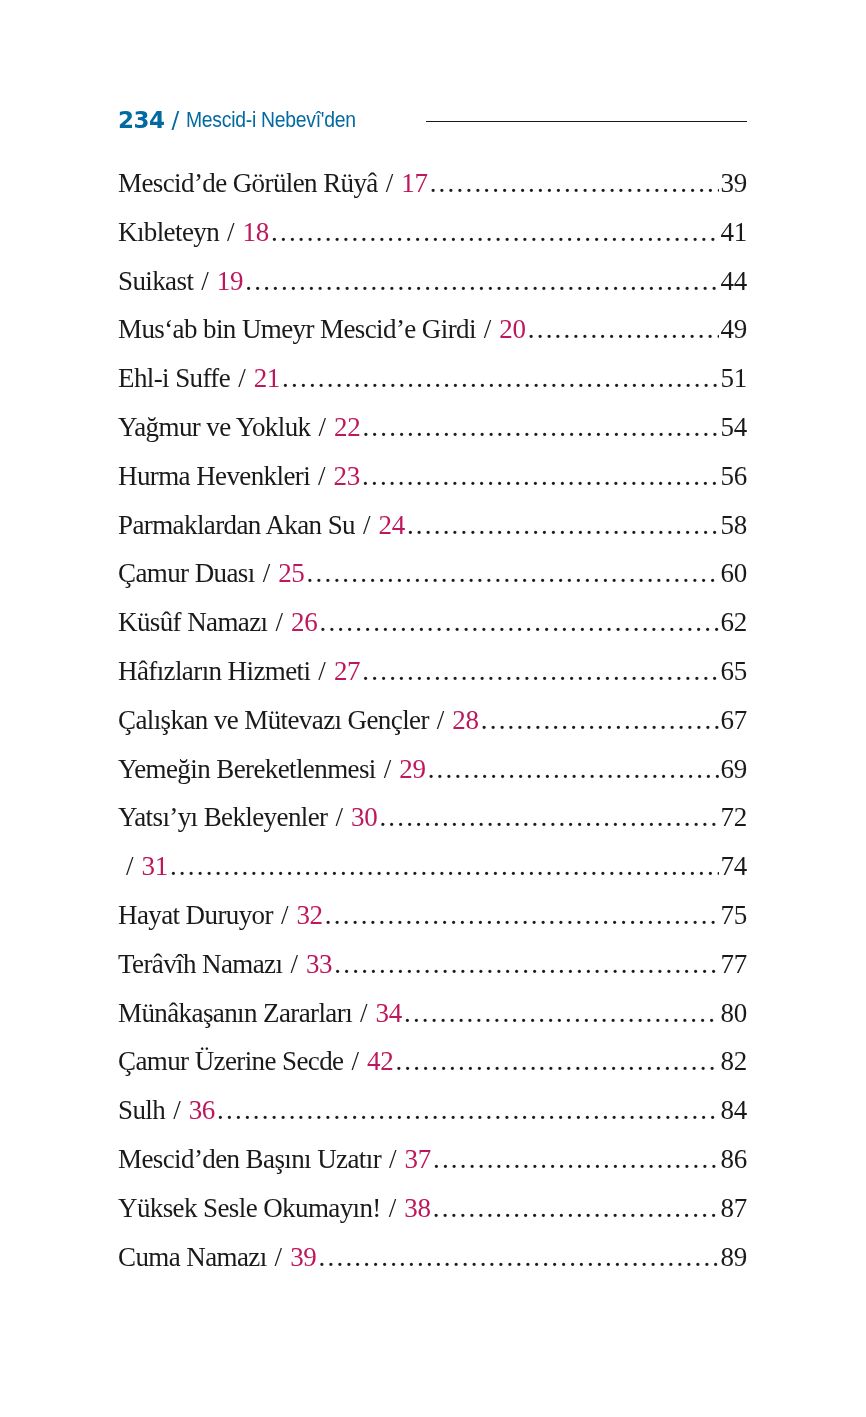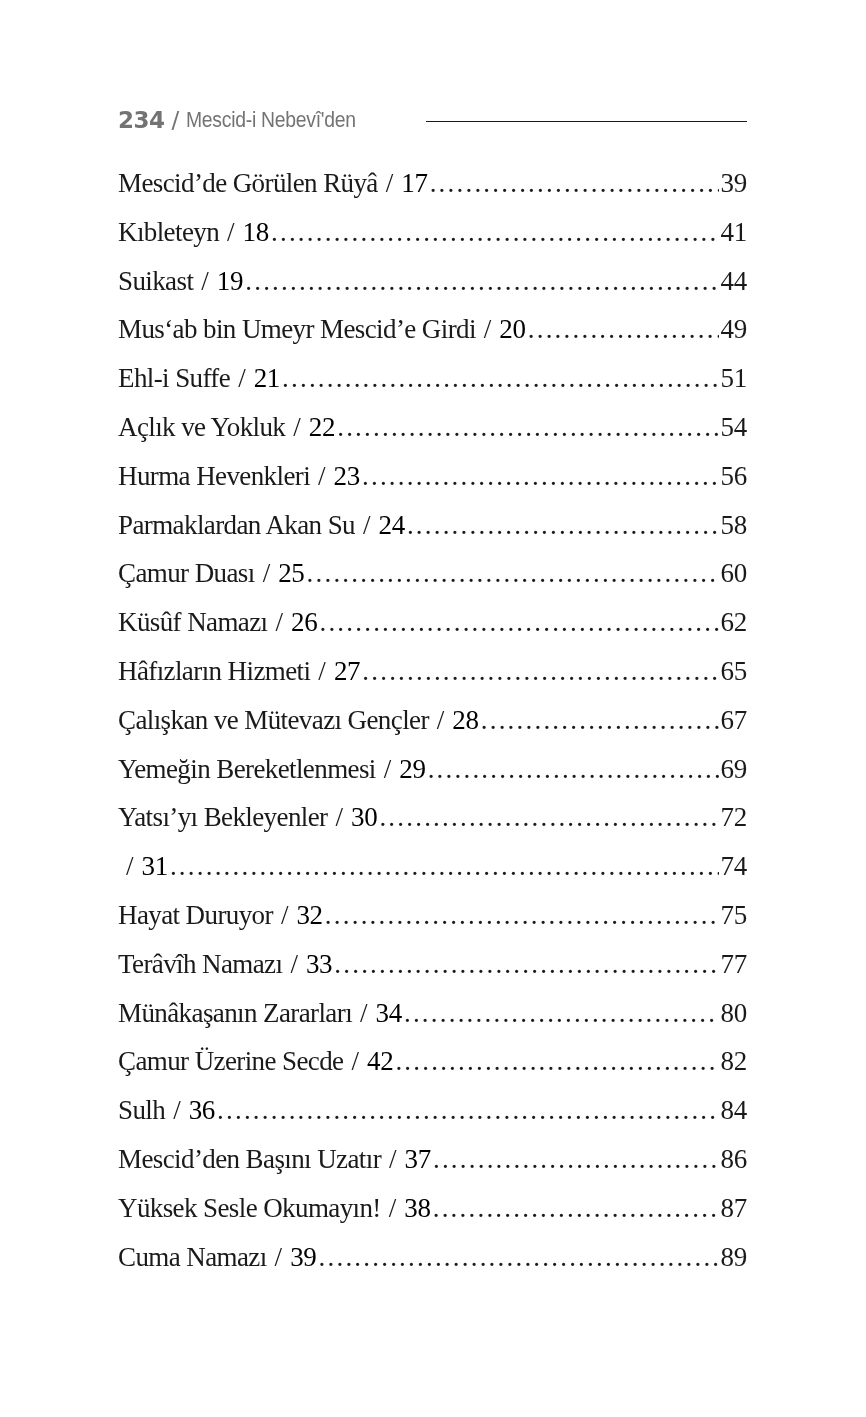--- a/index.html
+++ b/index.html
@@ -21,21 +21,21 @@
     }
     .running-head {
       position: absolute;
       top: 104px;
       left: 0;
       width: 629px;
       height: 32px;
       display: flex;
       align-items: center;
       font-family: "DejaVu Sans", sans-serif;
-      color: #737373;
+      color: #0369a1;
     }
     .running-head .page-num {
       font-weight: bold;
       font-size: 23px;
       letter-spacing: -0.5px;
     }
     .running-head .sep {
       font-size: 23px;
       margin: 0 7px 0 7px;
       font-weight: normal;
@@ -78,21 +78,21 @@
       overflow: hidden;
     }
     .toc-row .title {
       letter-spacing: -0.6px;
       transform-origin: left;
     }
     .toc-row .slash {
       margin: 0 8px 0 8px;
     }
     .toc-row .chapter {
-      color: #000000;
+      color: #be185d;
       letter-spacing: -0.3px;
     }
     .toc-row .leader {
       flex: 1;
       overflow: hidden;
       margin: 0 2px 0 2px;
       letter-spacing: 2.2px;
       color: #1a1a1a;
     }
     .toc-row .leader::after {
@@ -144,21 +144,21 @@
         <span class="pg">49</span>
       </li>
       <li class="toc-row">
         <span class="title">Ehl-i Suffe</span>
         <span class="slash">/</span>
         <span class="chapter">21</span>
         <span class="leader"></span>
         <span class="pg">51</span>
       </li>
       <li class="toc-row">
-        <span class="title">Açlık ve Yokluk</span>
+        <span class="title">Yağmur ve Yokluk</span>
         <span class="slash">/</span>
         <span class="chapter">22</span>
         <span class="leader"></span>
         <span class="pg">54</span>
       </li>
       <li class="toc-row">
         <span class="title">Hurma Hevenkleri</span>
         <span class="slash">/</span>
         <span class="chapter">23</span>
         <span class="leader"></span>

